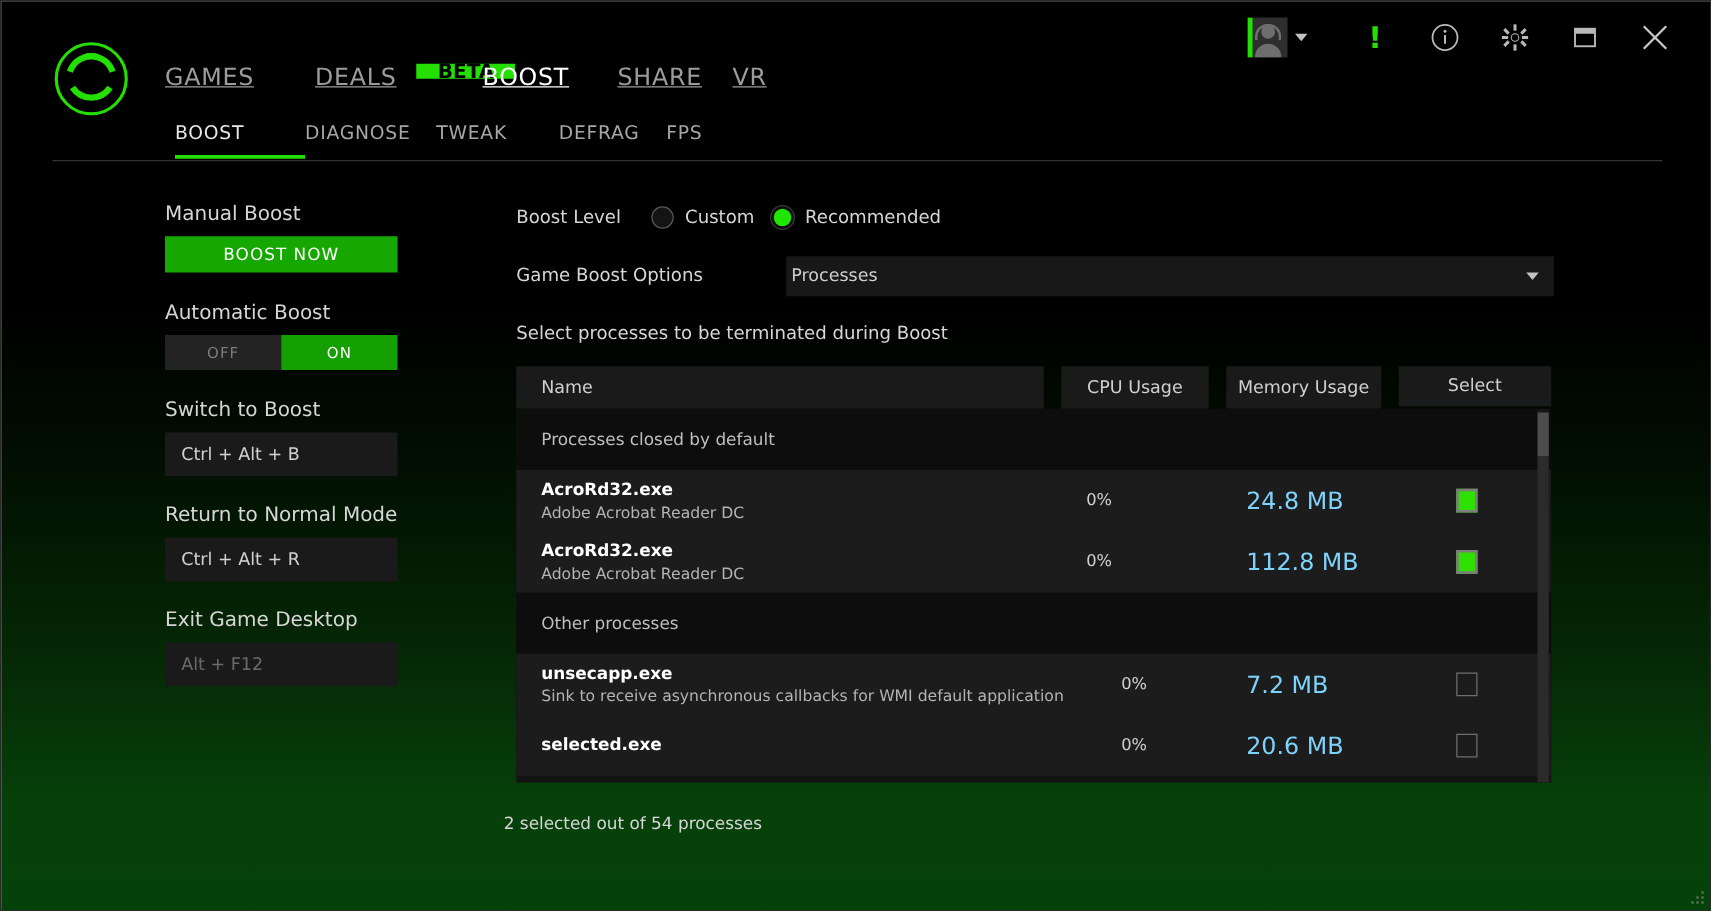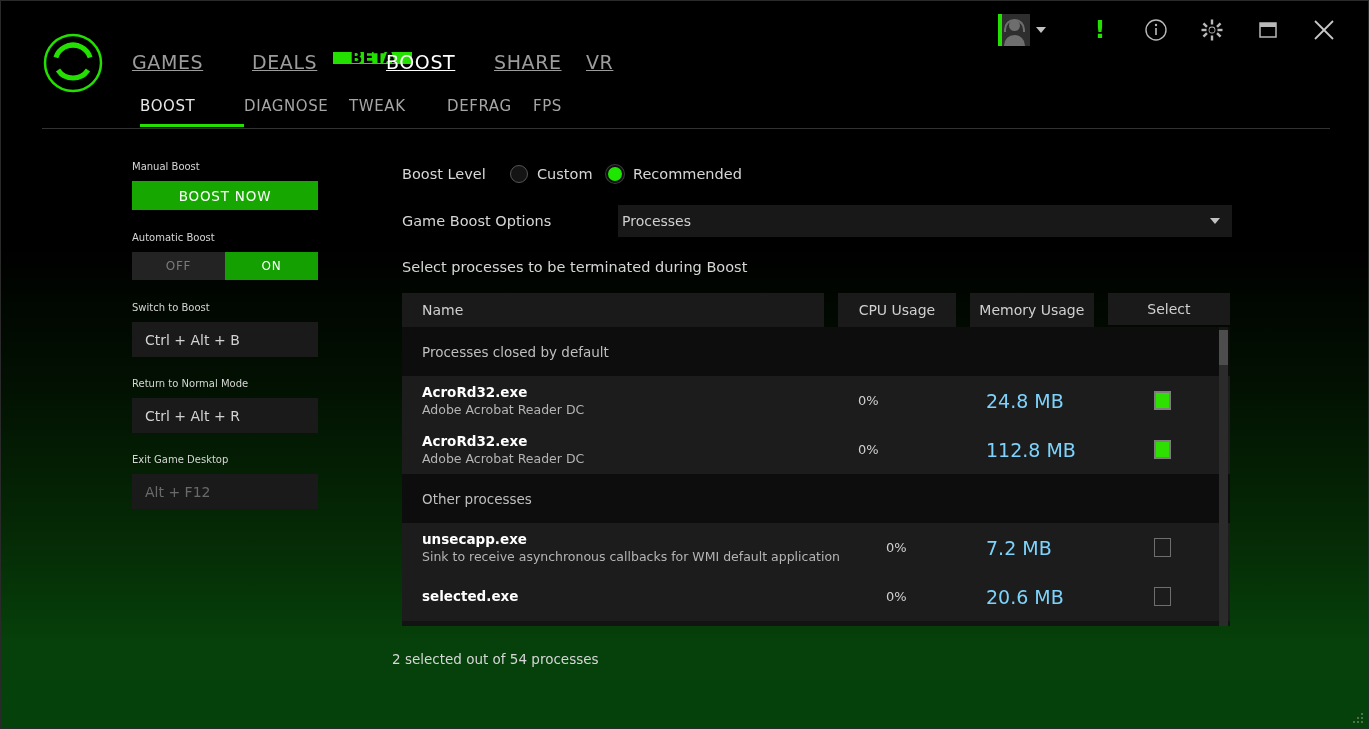--- a/index.html
+++ b/index.html
@@ -155,21 +155,21 @@
   .navrule {
     position: absolute;
     left: 41px; top: 127px;
     width: 1288px; height: 1px;
     background: #333333;
   }
 
   
   .sidebar { position: absolute; left: 131px; top: 160px; width: 195px; }
   .side-label {
-    font-size: 10px;
+    font-size: 16px;
     color: #d6d6d6;
     margin-bottom: 9px;
   }
   .boost-now {
     width: 186px; height: 29px;
     background: #16a800;
     color: #ffffff;
     font-size: 13.5px;
     letter-spacing: 0.8px;
     display: flex; align-items: center; justify-content: center;
@@ -193,21 +193,21 @@
     background: #1a1a1a;
     display: flex; align-items: center;
     padding-left: 13px;
     font-size: 14px;
     color: #d2d2d2;
     margin-bottom: 21px;
   }
   .hotkey.dim { color: #6a6a6a; }
 
   
-  .content { position: absolute; left: 401px; top: 160px; }
+  .content { position: absolute; left: 412px; top: 160px; }
 
   .row-boostlevel {
     display: flex; align-items: center;
     height: 26px;
     margin-bottom: 18px;
   }
   .lbl { font-size: 14.5px; color: #d6d6d6; }
   .radio-group { display: flex; align-items: center; }
   .radio-opt { display: flex; align-items: center; }
   .radio {

